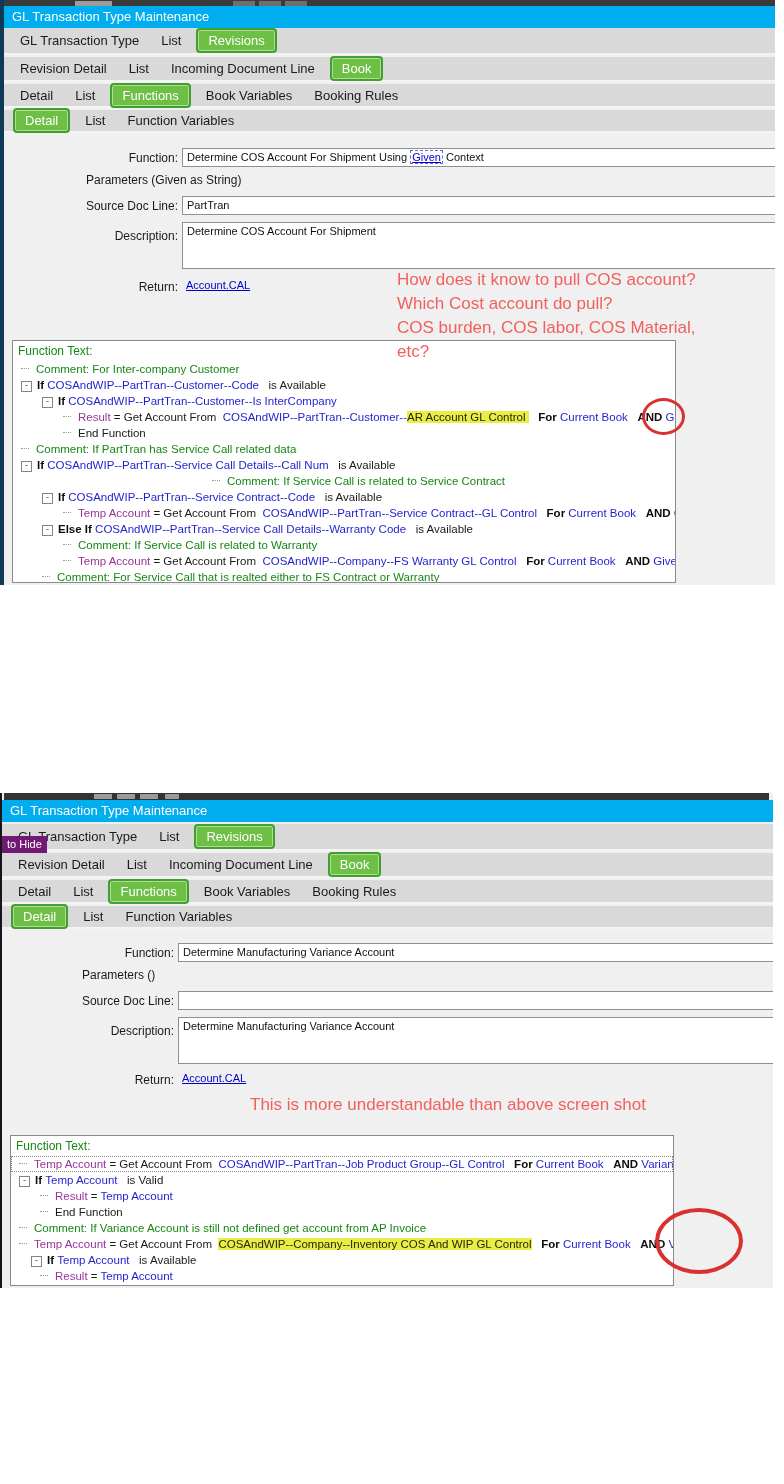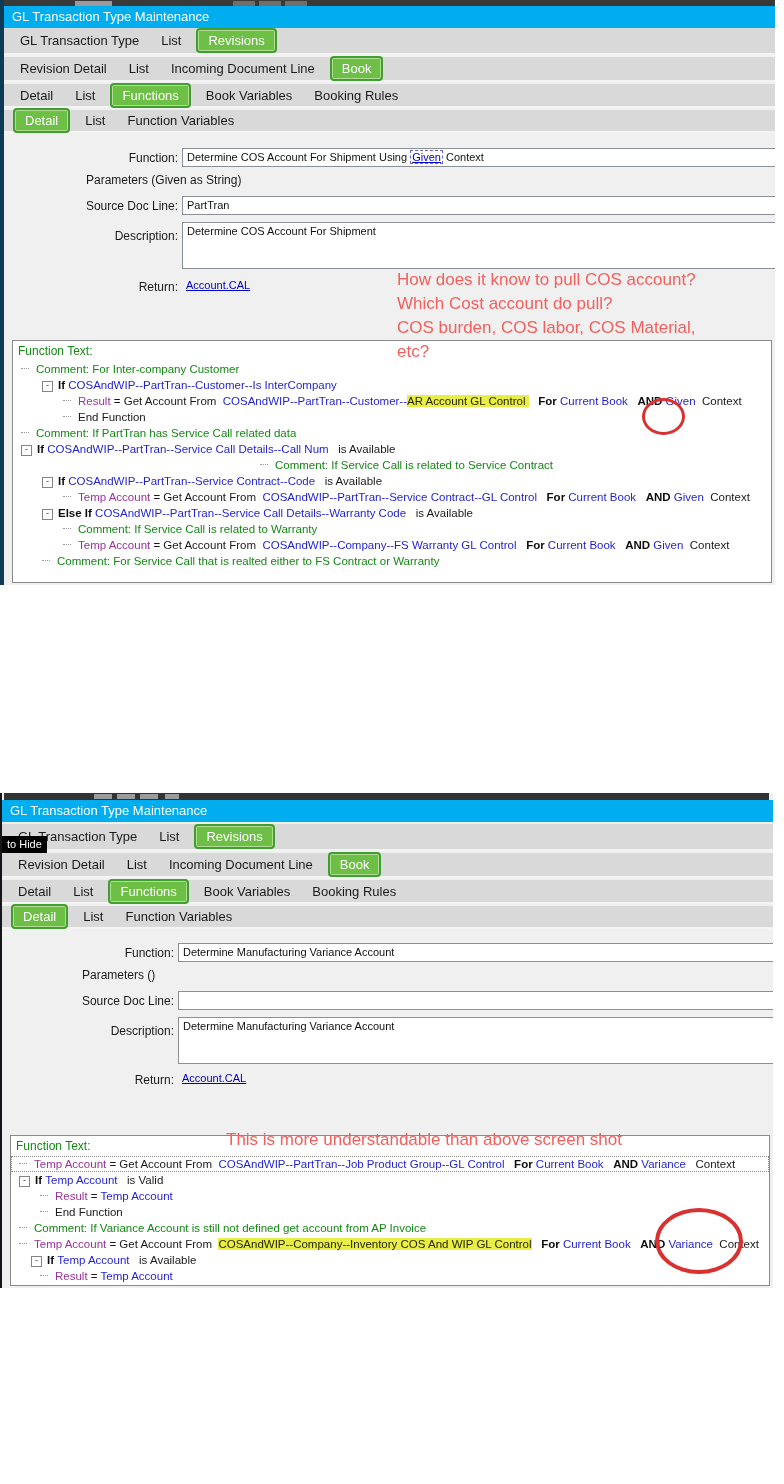--- a/index.html
+++ b/index.html
@@ -13,36 +13,36 @@
   .tabrow{position:absolute;left:0;right:0;background:#d9d9d9;display:flex;align-items:center;padding-left:5px;border-bottom:2px solid #f4f4f4;box-sizing:border-box;}
   .tab{padding:0 11px;font-size:13px;color:#1a1a1a;white-space:nowrap;}
   .tab.active{background:#6dbf46;color:#ffffff;border:2px solid #40a02f;border-radius:4px;padding:3px 10px;box-shadow:inset 0 0 0 1px #b2dc96;margin:0 4px;}
   .formpanel{position:absolute;left:4px;right:0;background:#f0f0f0;}
   .flabel{position:absolute;font-size:12px;color:#1a1a1a;text-align:right;width:120px;}
   .field{position:absolute;left:174px;right:0;background:#ffffff;border:1px solid #8b8f98;border-right:none;font-size:11px;color:#111;padding:2px 4px;box-sizing:border-box;white-space:nowrap;overflow:hidden;}
   .statictext{position:absolute;font-size:12px;color:#1a1a1a;}
   .link{color:#0000cc;text-decoration:underline;}
   .linkbox{border:1px dashed #6666cc;padding:0 1px;}
   .note{position:absolute;color:#f2605e;font-size:17px;line-height:24px;z-index:5;white-space:nowrap;}
-  .ftpanel{position:absolute;left:8px;width:760px;background:#ffffff;border:1px solid #8a8a8a;box-sizing:border-box;overflow:hidden;padding-left:8px;}
+  .ftpanel{position:absolute;left:8px;width:664px;background:#ffffff;border:1px solid #8a8a8a;box-sizing:border-box;overflow:hidden;padding-left:8px;}
   .ftlabel{position:absolute;top:3px;left:5px;font-size:12px;color:#168816;}
   .tree{position:absolute;top:20px;left:0;right:0;}
   .tl{font-size:11.5px;line-height:16px;white-space:pre;color:#1a1a1a;}
   .tl.sel{outline:1px dotted #888;outline-offset:-1px;}
   .exp{display:inline-block;width:9px;height:9px;border:1px solid #848484;background:#fff;color:#444;font-size:9px;line-height:7px;text-align:center;margin-right:5px;vertical-align:1px;}
   .stub{display:inline-block;width:8px;border-top:1px dotted #999;margin-right:7px;vertical-align:4px;}
   .sg-cm{color:#168816;}
   .sg-ref{color:#1f1fd0;}
   .sg-var{color:#993399;margin-top:28px;}
   .sg-bold{color:#0d0d0d;font-weight:bold;}
   .sg-txt{color:#1a1a1a;}
   .sg-hlt{background:#e9ee45;color:#26260f;}
   .circle{position:absolute;border-radius:50%;border:3px solid #d93030;z-index:9;pointer-events:none;}
   #circle2{border-width:4px;}
-  .tooltip{position:absolute;background:#000000;color:#fff;font-size:11px;line-height:17px;padding:0 5px;z-index:10;}
+  .tooltip{position:absolute;background:#701a75;color:#fff;font-size:11px;line-height:17px;padding:0 5px;z-index:10;}
 </style>
 </head>
 <body>
 
 <div class="shot" id="shot1">
   <div class="topstrip" style="top:0;height:6px;">
     <span class="chromebtn" style="left:71px;width:37px;"></span>
     <span class="chromebtn" style="left:229px;width:22px;background:#6f6f6f;"></span>
     <span class="chromebtn" style="left:255px;width:22px;background:#6f6f6f;"></span>
     <span class="chromebtn" style="left:281px;width:22px;background:#6f6f6f;"></span>
@@ -88,20 +88,21 @@
     <div>How does it know to pull COS account?</div>
     <div>Which Cost account do pull?</div>
     <div>COS burden, COS labor, COS Material,</div>
     <div>etc?</div>
   </div>
 
   <div class="ftpanel" style="top:340px;height:243px;">
     <span class="ftlabel">Function Text:</span>
     <div class="tree">
         <div class="tl" style="padding-left: 8px;"><span class="stub"></span><span class="sg-cm">Comment: For Inter-company Customer</span></div>
+        <div class="tl" style="padding-left: 8px;"><span class="exp">-</span><span class="sg-bold">If </span><span class="sg-ref">COSAndWIP--PartTran--Customer--Code</span><span class="sg-txt">   is Available</span></div>
         <div class="tl" style="padding-left: 29px;"><span class="exp">-</span><span class="sg-bold">If </span><span class="sg-ref">COSAndWIP--PartTran--Customer--Is InterCompany</span></div>
         <div class="tl" style="padding-left: 50px;"><span class="stub"></span><span class="sg-var">Result</span><span class="sg-txt"> = Get Account From  </span><span class="sg-ref">COSAndWIP--PartTran--Customer--</span><span class="sg-hlt">AR Account GL Control </span><span class="sg-txt">   </span><span class="sg-bold">For </span><span class="sg-ref">Current Book</span><span class="sg-txt">   </span><span class="sg-bold">AND </span><span class="sg-ref">Given</span><span class="sg-txt">  Context</span></div>
         <div class="tl" style="padding-left: 50px;"><span class="stub"></span><span class="sg-txt">End Function</span></div>
         <div class="tl" style="padding-left: 8px;"><span class="stub"></span><span class="sg-cm">Comment: If PartTran has Service Call related data</span></div>
         <div class="tl" style="padding-left: 8px;"><span class="exp">-</span><span class="sg-bold">If </span><span class="sg-ref">COSAndWIP--PartTran--Service Call Details--Call Num</span><span class="sg-txt">   is Available</span></div>
         <div class="tl" style="padding-left: 29px; text-align: center;"><span class="stub"></span><span class="sg-cm">Comment: If Service Call is related to Service Contract</span></div>
         <div class="tl" style="padding-left: 29px;"><span class="exp">-</span><span class="sg-bold">If </span><span class="sg-ref">COSAndWIP--PartTran--Service Contract--Code</span><span class="sg-txt">   is Available</span></div>
         <div class="tl" style="padding-left: 50px;"><span class="stub"></span><span class="sg-var">Temp Account</span><span class="sg-txt"> = Get Account From  </span><span class="sg-ref">COSAndWIP--PartTran--Service Contract--GL Control</span><span class="sg-txt">   </span><span class="sg-bold">For </span><span class="sg-ref">Current Book</span><span class="sg-txt">   </span><span class="sg-bold">AND </span><span class="sg-ref">Given</span><span class="sg-txt">  Context</span></div>
         <div class="tl" style="padding-left: 29px;"><span class="exp">-</span><span class="sg-bold">Else If </span><span class="sg-ref">COSAndWIP--PartTran--Service Call Details--Warranty Code</span><span class="sg-txt">   is Available</span></div>
         <div class="tl" style="padding-left: 50px;"><span class="stub"></span><span class="sg-cm">Comment: If Service Call is related to Warranty</span></div>
@@ -151,21 +152,21 @@
     <div class="field" style="top:14px;height:19px;">Determine Manufacturing Variance Account</div>
     <span class="statictext" style="top:39px;left:78px;">Parameters ()</span>
     <span class="flabel" style="top:65px;left:50px;">Source Doc Line:</span>
     <div class="field" style="top:62px;height:19px;"></div>
     <span class="flabel" style="top:95px;left:50px;">Description:</span>
     <div class="field" style="top:88px;height:47px;">Determine Manufacturing Variance Account</div>
     <span class="flabel" style="top:144px;left:50px;">Return:</span>
     <span class="statictext link" style="top:143px;left:178px;font-size:11px;">Account.CAL</span>
   </div>
 
-  <div class="note" style="left:224px;top:300px;margin-top:35px;">This is more understandable than above screen shot</div>
+  <div class="note" style="left:248px;top:300px;">This is more understandable than above screen shot</div>
 
   <div class="ftpanel" style="top:342px;height:151px;">
     <span class="ftlabel">Function Text:</span>
     <div class="tree">
         <div class="tl sel" style="padding-left: 8px;"><span class="stub"></span><span class="sg-var">Temp Account</span><span class="sg-txt"> = Get Account From  </span><span class="sg-ref">COSAndWIP--PartTran--Job Product Group--GL Control</span><span class="sg-txt">   </span><span class="sg-bold">For </span><span class="sg-ref">Current Book</span><span class="sg-txt">   </span><span class="sg-bold">AND </span><span class="sg-ref">Variance</span><span class="sg-txt">   Context</span></div>
         <div class="tl" style="padding-left: 8px;"><span class="exp">-</span><span class="sg-bold">If </span><span class="sg-ref">Temp Account</span><span class="sg-txt">   is Valid</span></div>
         <div class="tl" style="padding-left: 29px;"><span class="stub"></span><span class="sg-var">Result</span><span class="sg-txt"> = </span><span class="sg-ref">Temp Account</span></div>
         <div class="tl" style="padding-left: 29px;"><span class="stub"></span><span class="sg-txt">End Function</span></div>
         <div class="tl" style="padding-left: 8px;"><span class="stub"></span><span class="sg-cm">Comment: If Variance Account is still not defined get account from AP Invoice</span></div>
         <div class="tl" style="padding-left: 8px;"><span class="stub"></span><span class="sg-var">Temp Account</span><span class="sg-txt"> = Get Account From  </span><span class="sg-hlt">COSAndWIP--Company--Inventory COS And WIP GL Control</span><span class="sg-txt">   </span><span class="sg-bold">For </span><span class="sg-ref">Current Book</span><span class="sg-txt">   </span><span class="sg-bold">AND </span><span class="sg-ref">Variance</span><span class="sg-txt">  Context</span></div>

